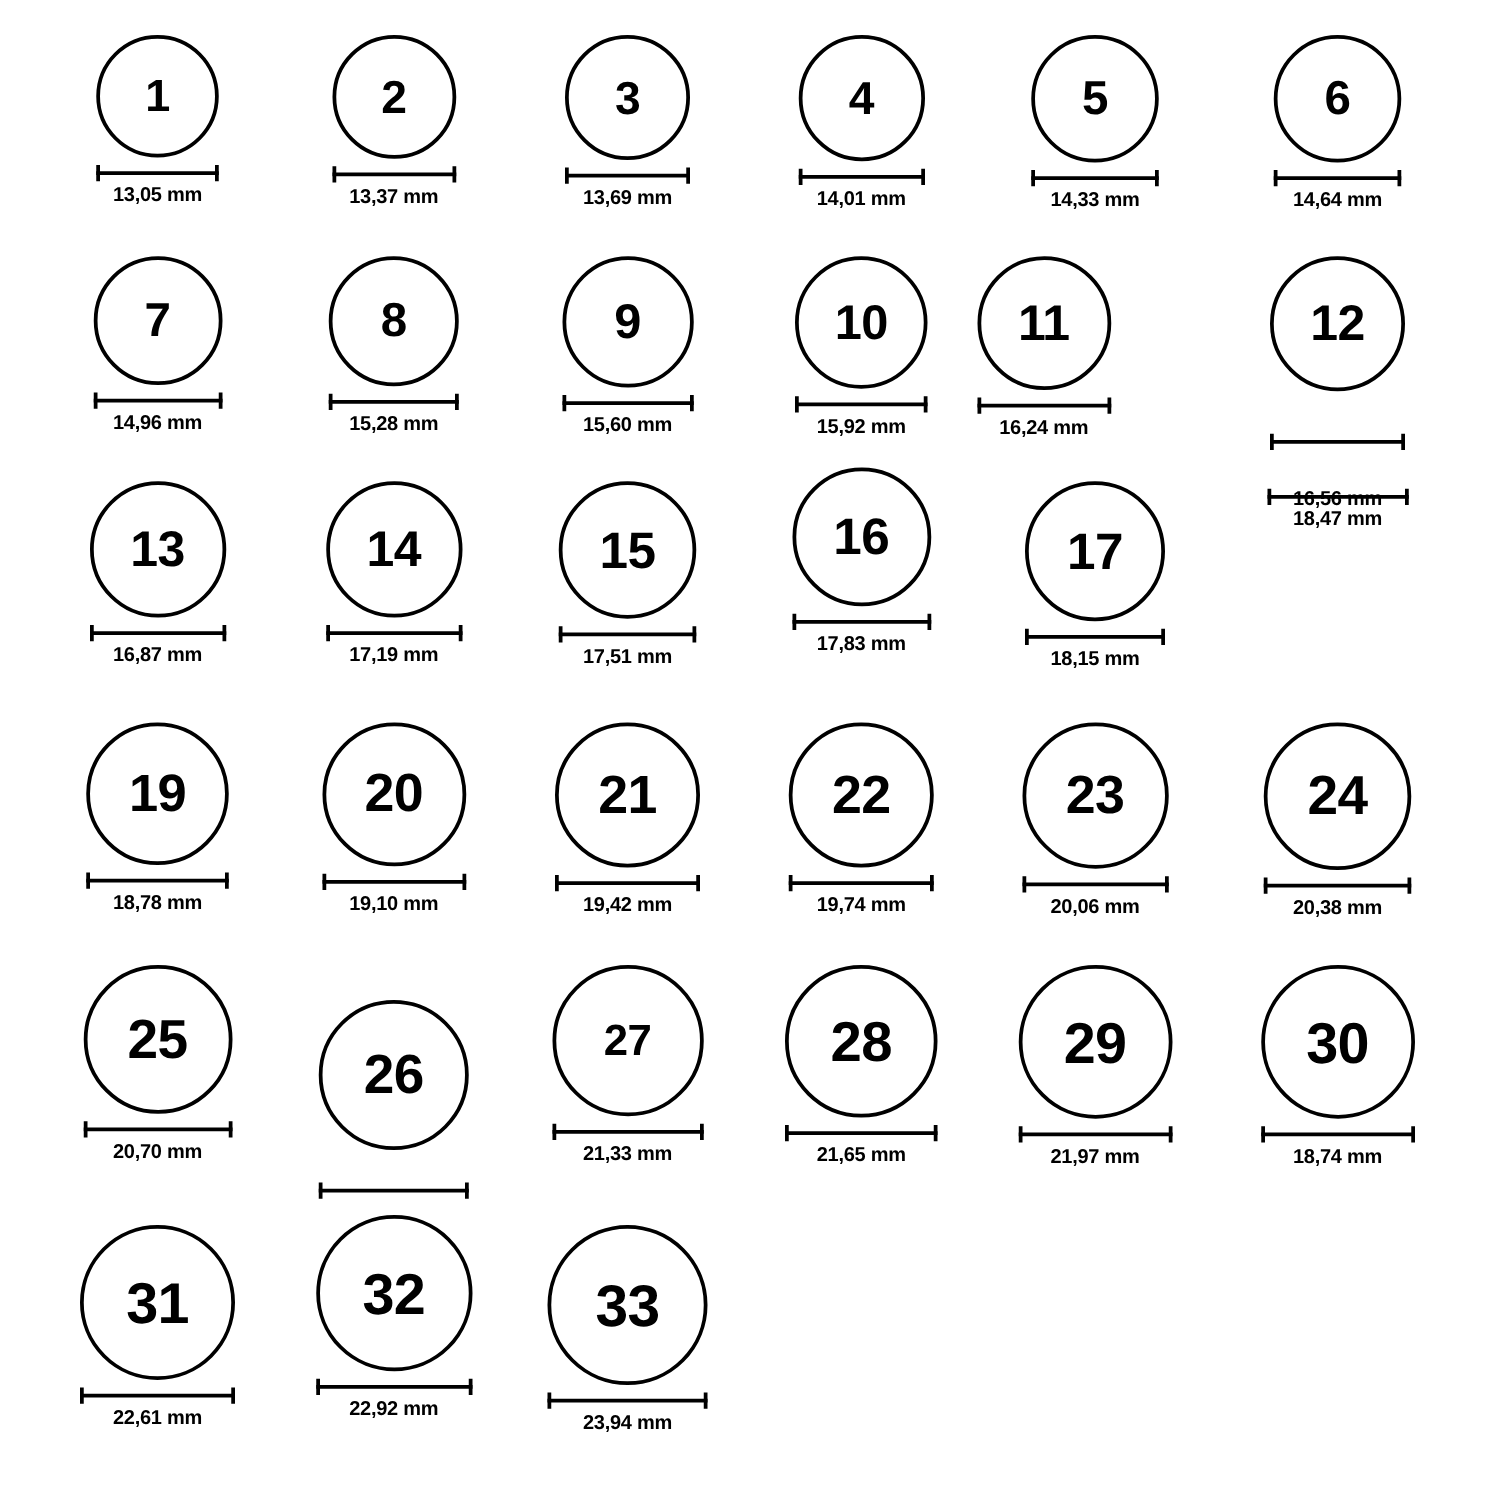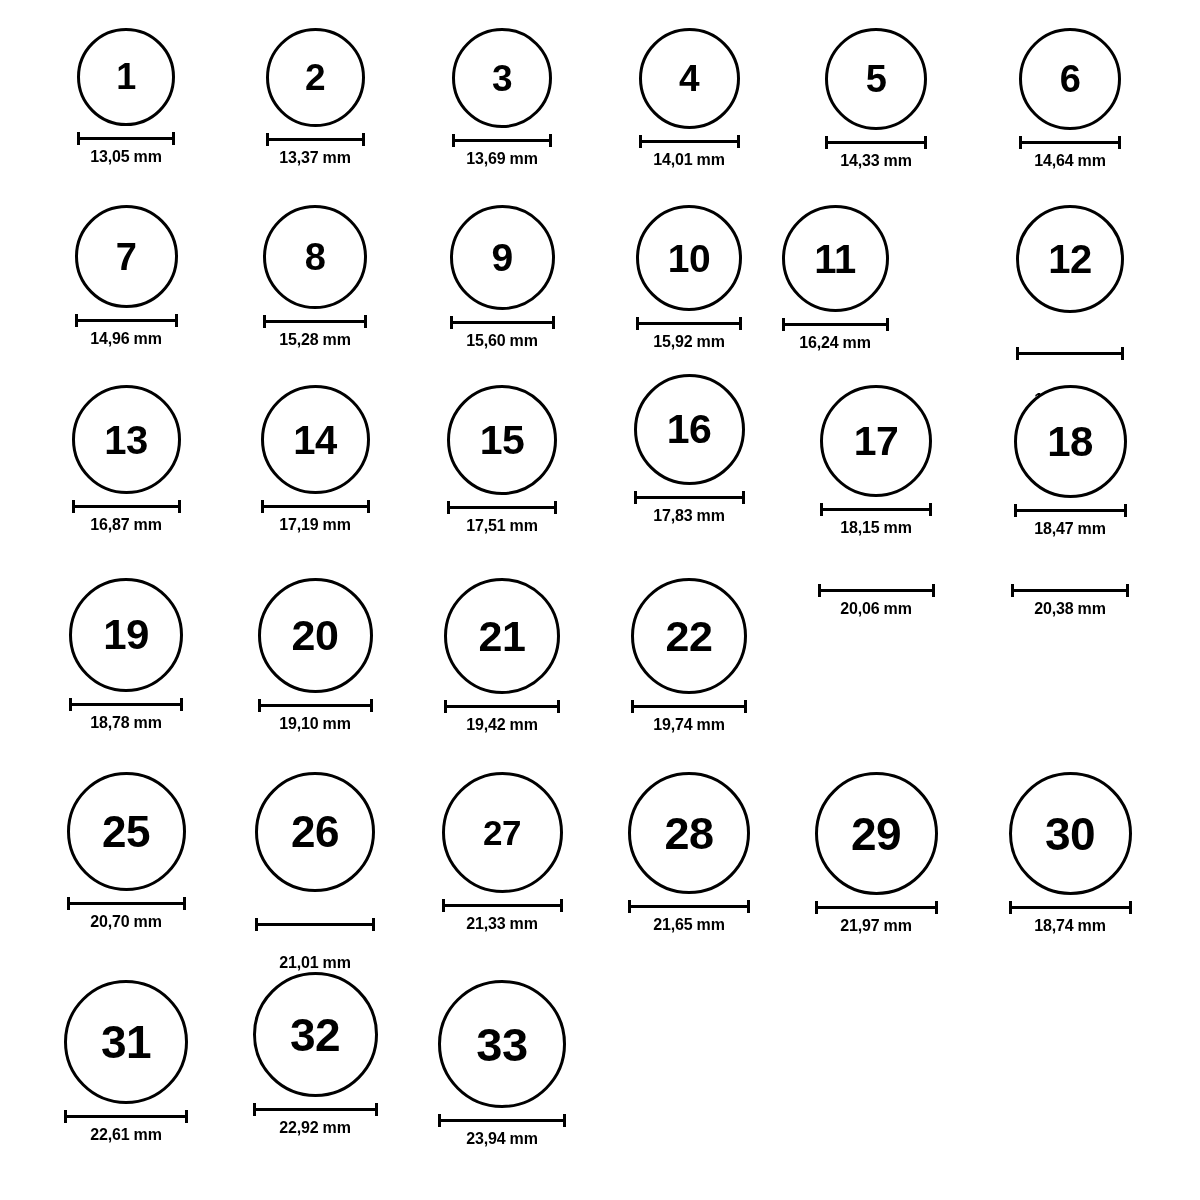--- a/index.html
+++ b/index.html
@@ -263,23 +263,20 @@
         <span class="ring-number" style="font-size: 41px;">17</span>
       </div>
       <div class="measure" style="width: 112px;">
         <div class="bar"></div>
         <div class="cap left"></div>
         <div class="cap right"></div>
       </div>
       <div class="mm-label">18,15 mm</div>
     </div>
     <div class="size-cell" style="left: 995px; top: 385px; width: 150px;">
-      <div class="ring-circle" style="width: 113px; height: 113px;">
-        <span class="ring-number" style="font-size: 42px;">18</span>
-      </div>
       <div class="measure" style="width: 113px;">
         <div class="bar"></div>
         <div class="cap left"></div>
         <div class="cap right"></div>
       </div>
       <div class="mm-label">18,47 mm</div>
     </div>
     <div class="size-cell" style="left: 51px; top: 578px; width: 150px;">
       <div class="ring-circle" style="width: 114px; height: 114px;">
         <span class="ring-number" style="font-size: 42px;">19</span>
@@ -318,47 +315,53 @@
         <span class="ring-number" style="font-size: 43px;">22</span>
       </div>
       <div class="measure" style="width: 116px;">
         <div class="bar"></div>
         <div class="cap left"></div>
         <div class="cap right"></div>
       </div>
       <div class="mm-label">19,74 mm</div>
     </div>
     <div class="size-cell" style="left: 801px; top: 578px; width: 150px;">
+      <div class="ring-circle" style="width: 117px; height: 117px;">
+        <span class="ring-number" style="font-size: 43px;">23</span>
+      </div>
       <div class="measure" style="width: 117px;">
         <div class="bar"></div>
         <div class="cap left"></div>
         <div class="cap right"></div>
       </div>
       <div class="mm-label">20,06 mm</div>
     </div>
     <div class="size-cell" style="left: 995px; top: 578px; width: 150px;">
+      <div class="ring-circle" style="width: 118px; height: 118px;">
+        <span class="ring-number" style="font-size: 44px;">24</span>
+      </div>
       <div class="measure" style="width: 118px;">
         <div class="bar"></div>
         <div class="cap left"></div>
         <div class="cap right"></div>
       </div>
       <div class="mm-label">20,38 mm</div>
     </div>
     <div class="size-cell" style="left: 51px; top: 772px; width: 150px;">
       <div class="ring-circle" style="width: 119px; height: 119px;">
         <span class="ring-number" style="font-size: 44px;">25</span>
       </div>
       <div class="measure" style="width: 119px;">
         <div class="bar"></div>
         <div class="cap left"></div>
         <div class="cap right"></div>
       </div>
       <div class="mm-label">20,70 mm</div>
     </div>
-    <div class="size-cell" style="left: 240px; top: 772px; width: 150px; gap: 20px;">
+    <div class="size-cell" style="left: 240px; top: 800px; width: 150px; gap: 20px;">
       <div class="ring-circle" style="width: 120px; height: 120px;">
         <span class="ring-number" style="font-size: 44px;">26</span>
       </div>
       <div class="measure" style="width: 120px;">
         <div class="bar"></div>
         <div class="cap left"></div>
         <div class="cap right"></div>
       </div>
       <div class="mm-label">21,01 mm</div>
     </div>

